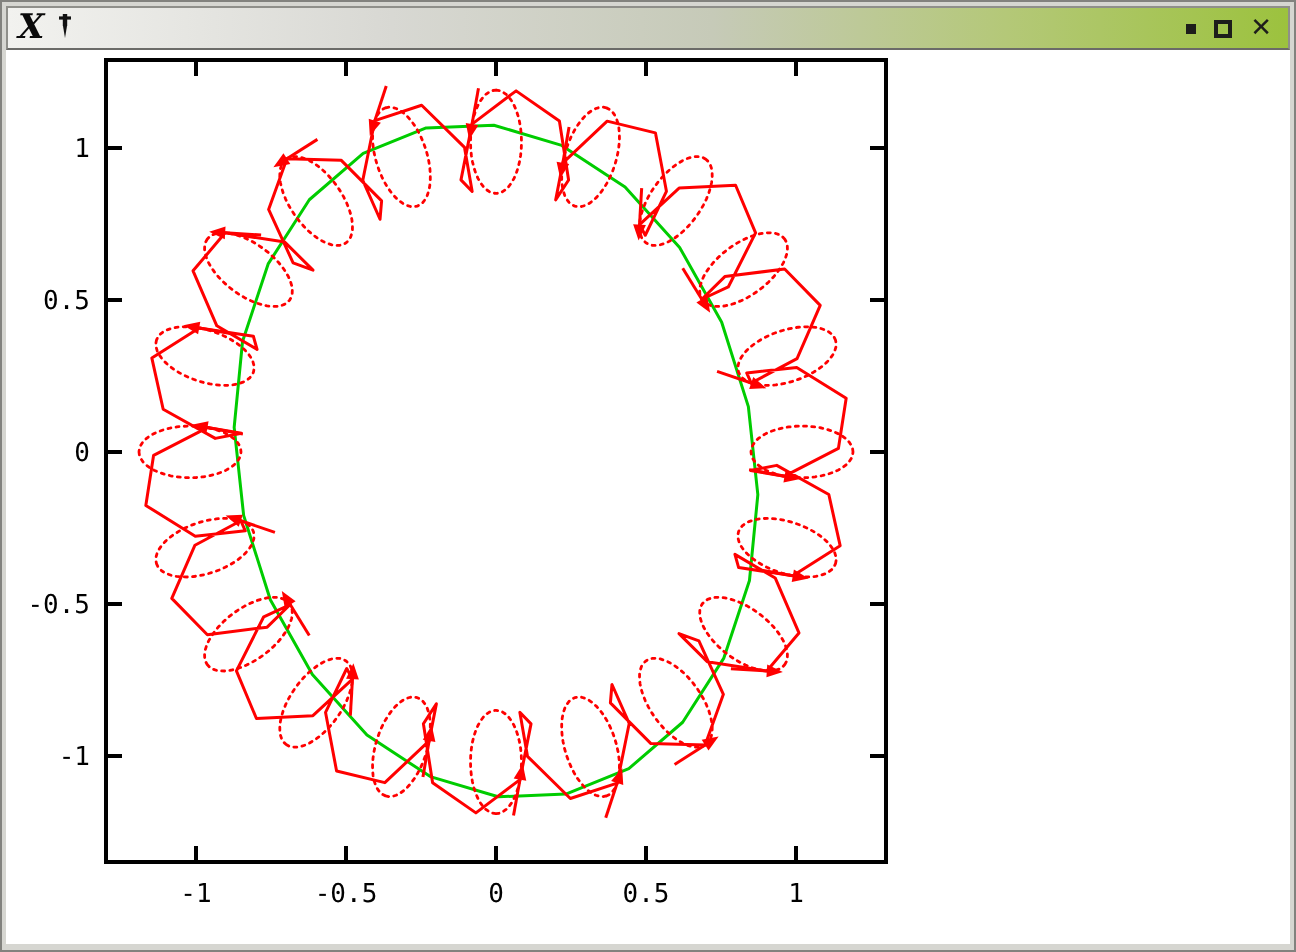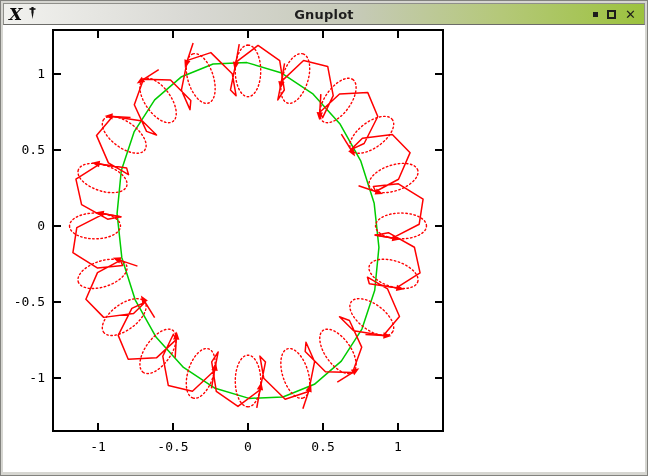--- a/index.html
+++ b/index.html
@@ -40,21 +40,20 @@
     <div class="tb-left">
       <span class="x-logo">X</span>
       <span class="pin-icon">
         <svg width="9" height="14" viewBox="0 0 9 14">
           <line x1="1.5" y1="3" x2="7.5" y2="3" stroke="#111" stroke-width="1.6"></line>
           <rect x="3.4" y="1" width="2.2" height="6" fill="#111"></rect>
           <polygon points="4.5,13 3.5,7 5.5,7" fill="#111"></polygon>
         </svg>
       </span>
     </div>
-    <span class="tb-title">Gnuplot</span>
     <div class="tb-controls">
       <span class="ctrl">
         <span class="ctrl-iconify-box"></span>
       </span>
       <span class="ctrl">
         <span class="ctrl-max-box"></span>
       </span>
       <span class="ctrl ctrl-close">✕</span>
     </div>
   </div>

